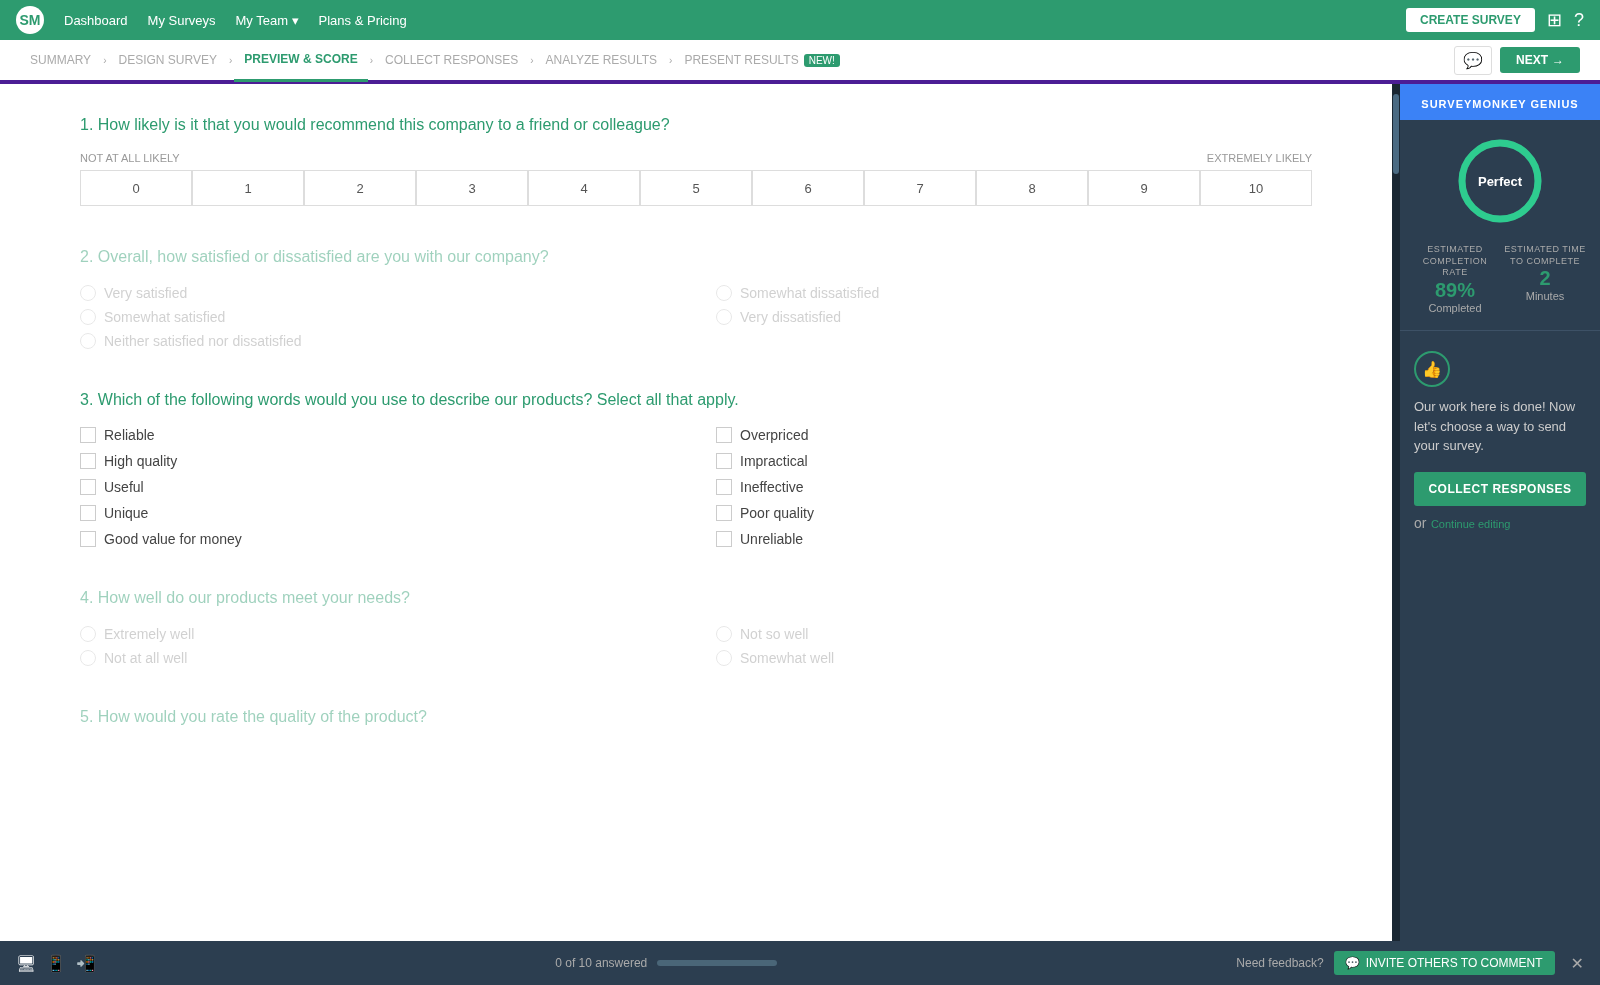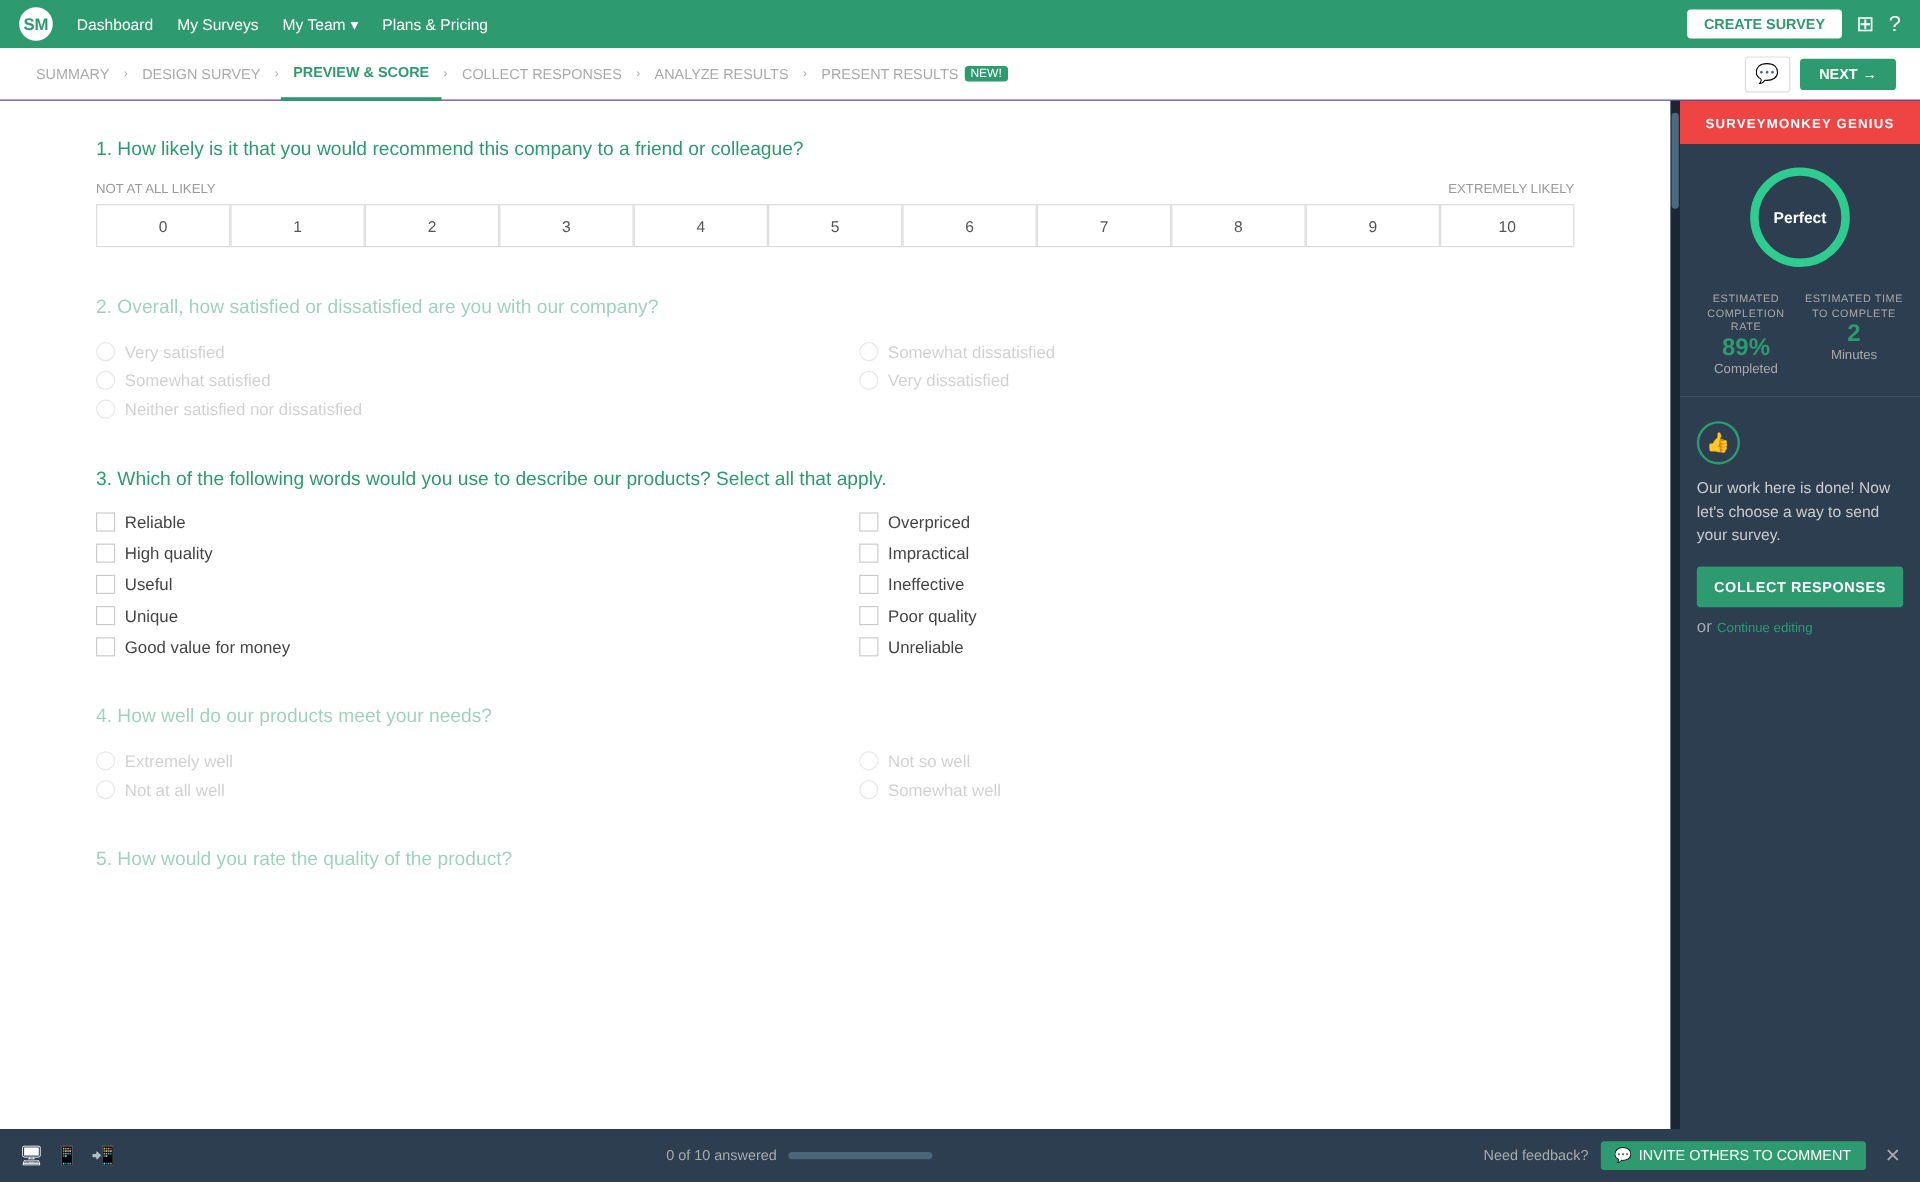--- a/index.html
+++ b/index.html
@@ -28,21 +28,21 @@
       font-size: 12px;
       font-weight: 600;
       border-radius: 3px;
       cursor: pointer;
     }
     .grid-icon, .help-icon { color: white; font-size: 18px; cursor: pointer; }
 
     
     .breadcrumb-nav {
       background: white;
-      border-bottom: 1px solid #4c1d95;
+      border-bottom: 4px solid #4c1d95;
       height: 44px;
       display: flex;
       align-items: center;
       padding: 0 20px;
       justify-content: space-between;
     }
     .breadcrumb-items { display: flex; align-items: center; gap: 0; }
     .bc-item {
       font-size: 12px;
       color: #aaa;
@@ -180,21 +180,21 @@
 
     
     .right-panel {
       width: 200px;
       background: #2c3e50;
       color: white;
       display: flex;
       flex-direction: column;
     }
     .genius-header {
-      background: #ef4444;
+      background: #3b82f6;
       padding: 14px 16px 10px;
       text-align: center;
       font-size: 11px;
       letter-spacing: 1px;
       font-weight: 600;
     }
     .score-circle-container {
       display: flex;
       justify-content: center;
       padding: 16px 0 10px;

